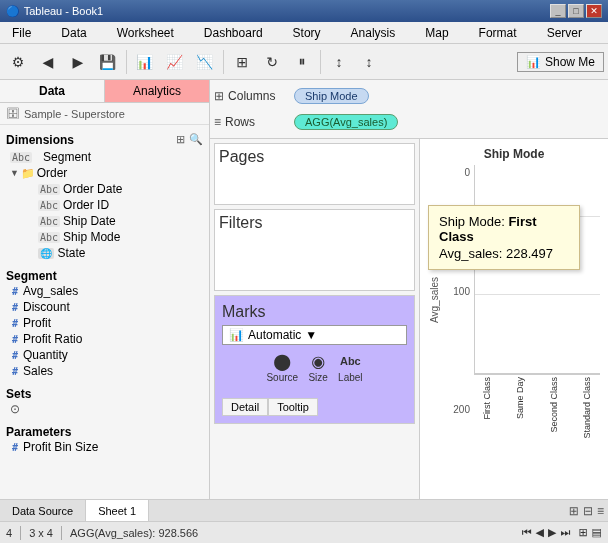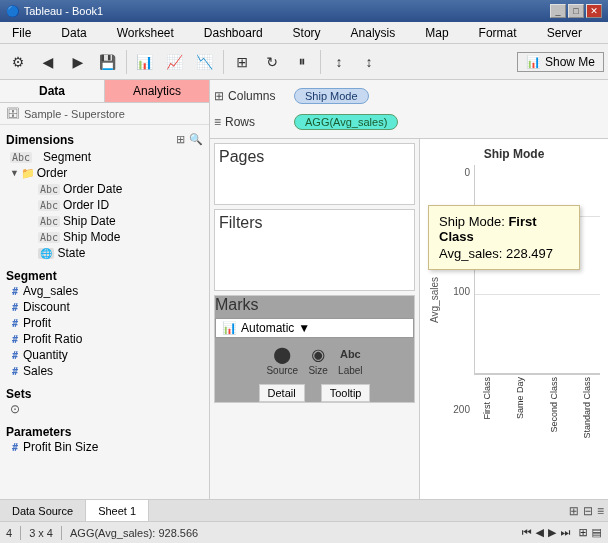--- a/index.html
+++ b/index.html
@@ -61,26 +61,26 @@
     .shelf-label { font-size: 12px; color: #333; }
     .shelf-pill { background: #c6d9f1; border: 1px solid #7ca6d4; border-radius: 10px; padding: 1px 10px; font-size: 11px; color: #1a3a6b; margin-right: 4px; }
     .shelf-pill.green { background: #5eead4; border-color: #5a9e6f; color: #1a5c30; }
     .shelf-empty { flex: 1; }
     .left-cards { width: 210px; border-right: 1px solid #ccc; padding: 4px; display: flex; flex-direction: column; gap: 4px; background: #f5f5f5; }
     .card { border: 1px solid #ccc; background: white; padding: 4px; }
     .card-title { font-size: 16px; font-weight: normal; color: #333; margin-bottom: 4px; }
     .card-content { min-height: 30px; }
 
     
-    .marks-card { border: 1px solid #ccc; background: #a3a3a3; padding: 0; }
+    .marks-card { border: 1px solid #ccc; background: #c4b5fd; padding: 7px; }
     .marks-dropdown { display: flex; align-items: center; border: 1px solid #999; background: white; padding: 2px 6px; font-size: 12px; cursor: pointer; gap: 4px; }
     .marks-icons-row { display: flex; gap: 8px; margin-top: 6px; justify-content: center; }
     .mark-icon-btn { display: flex; flex-direction: column; align-items: center; gap: 1px; cursor: pointer; font-size: 10px; color: #333; }
     .mark-icon-shape { width: 24px; height: 20px; display: flex; align-items: center; justify-content: center; font-size: 16px; }
-    .marks-detail-row { display: flex; gap: 16px; margin-top: 8px; justify-content: center; }
+    .marks-detail-row { display: flex; gap: 0; margin-top: 15px; }
     .mark-detail-btn { font-size: 11px; border: 1px solid #ccc; padding: 2px 8px; background: #f5f5f5; cursor: pointer; }
 
     
     .chart-area { flex: 1; background: white; padding: 8px; position: relative; overflow: hidden; }
     .chart-title { text-align: center; font-size: 12px; font-weight: bold; margin-bottom: 4px; color: #333; }
     .bars-container { flex: 1; display: flex; align-items: flex-end; gap: 8px; padding: 0 10px; border-left: 1px solid #ccc; border-bottom: 1px solid #ccc; position: relative; }
     .bar-group { display: flex; flex-direction: column; align-items: center; flex: 1; }
     .bar { background: #4472c4; width: 100%; transition: all 0.2s; }
     .x-axis-labels { display: flex; padding: 0 10px; gap: 8px; }
 

